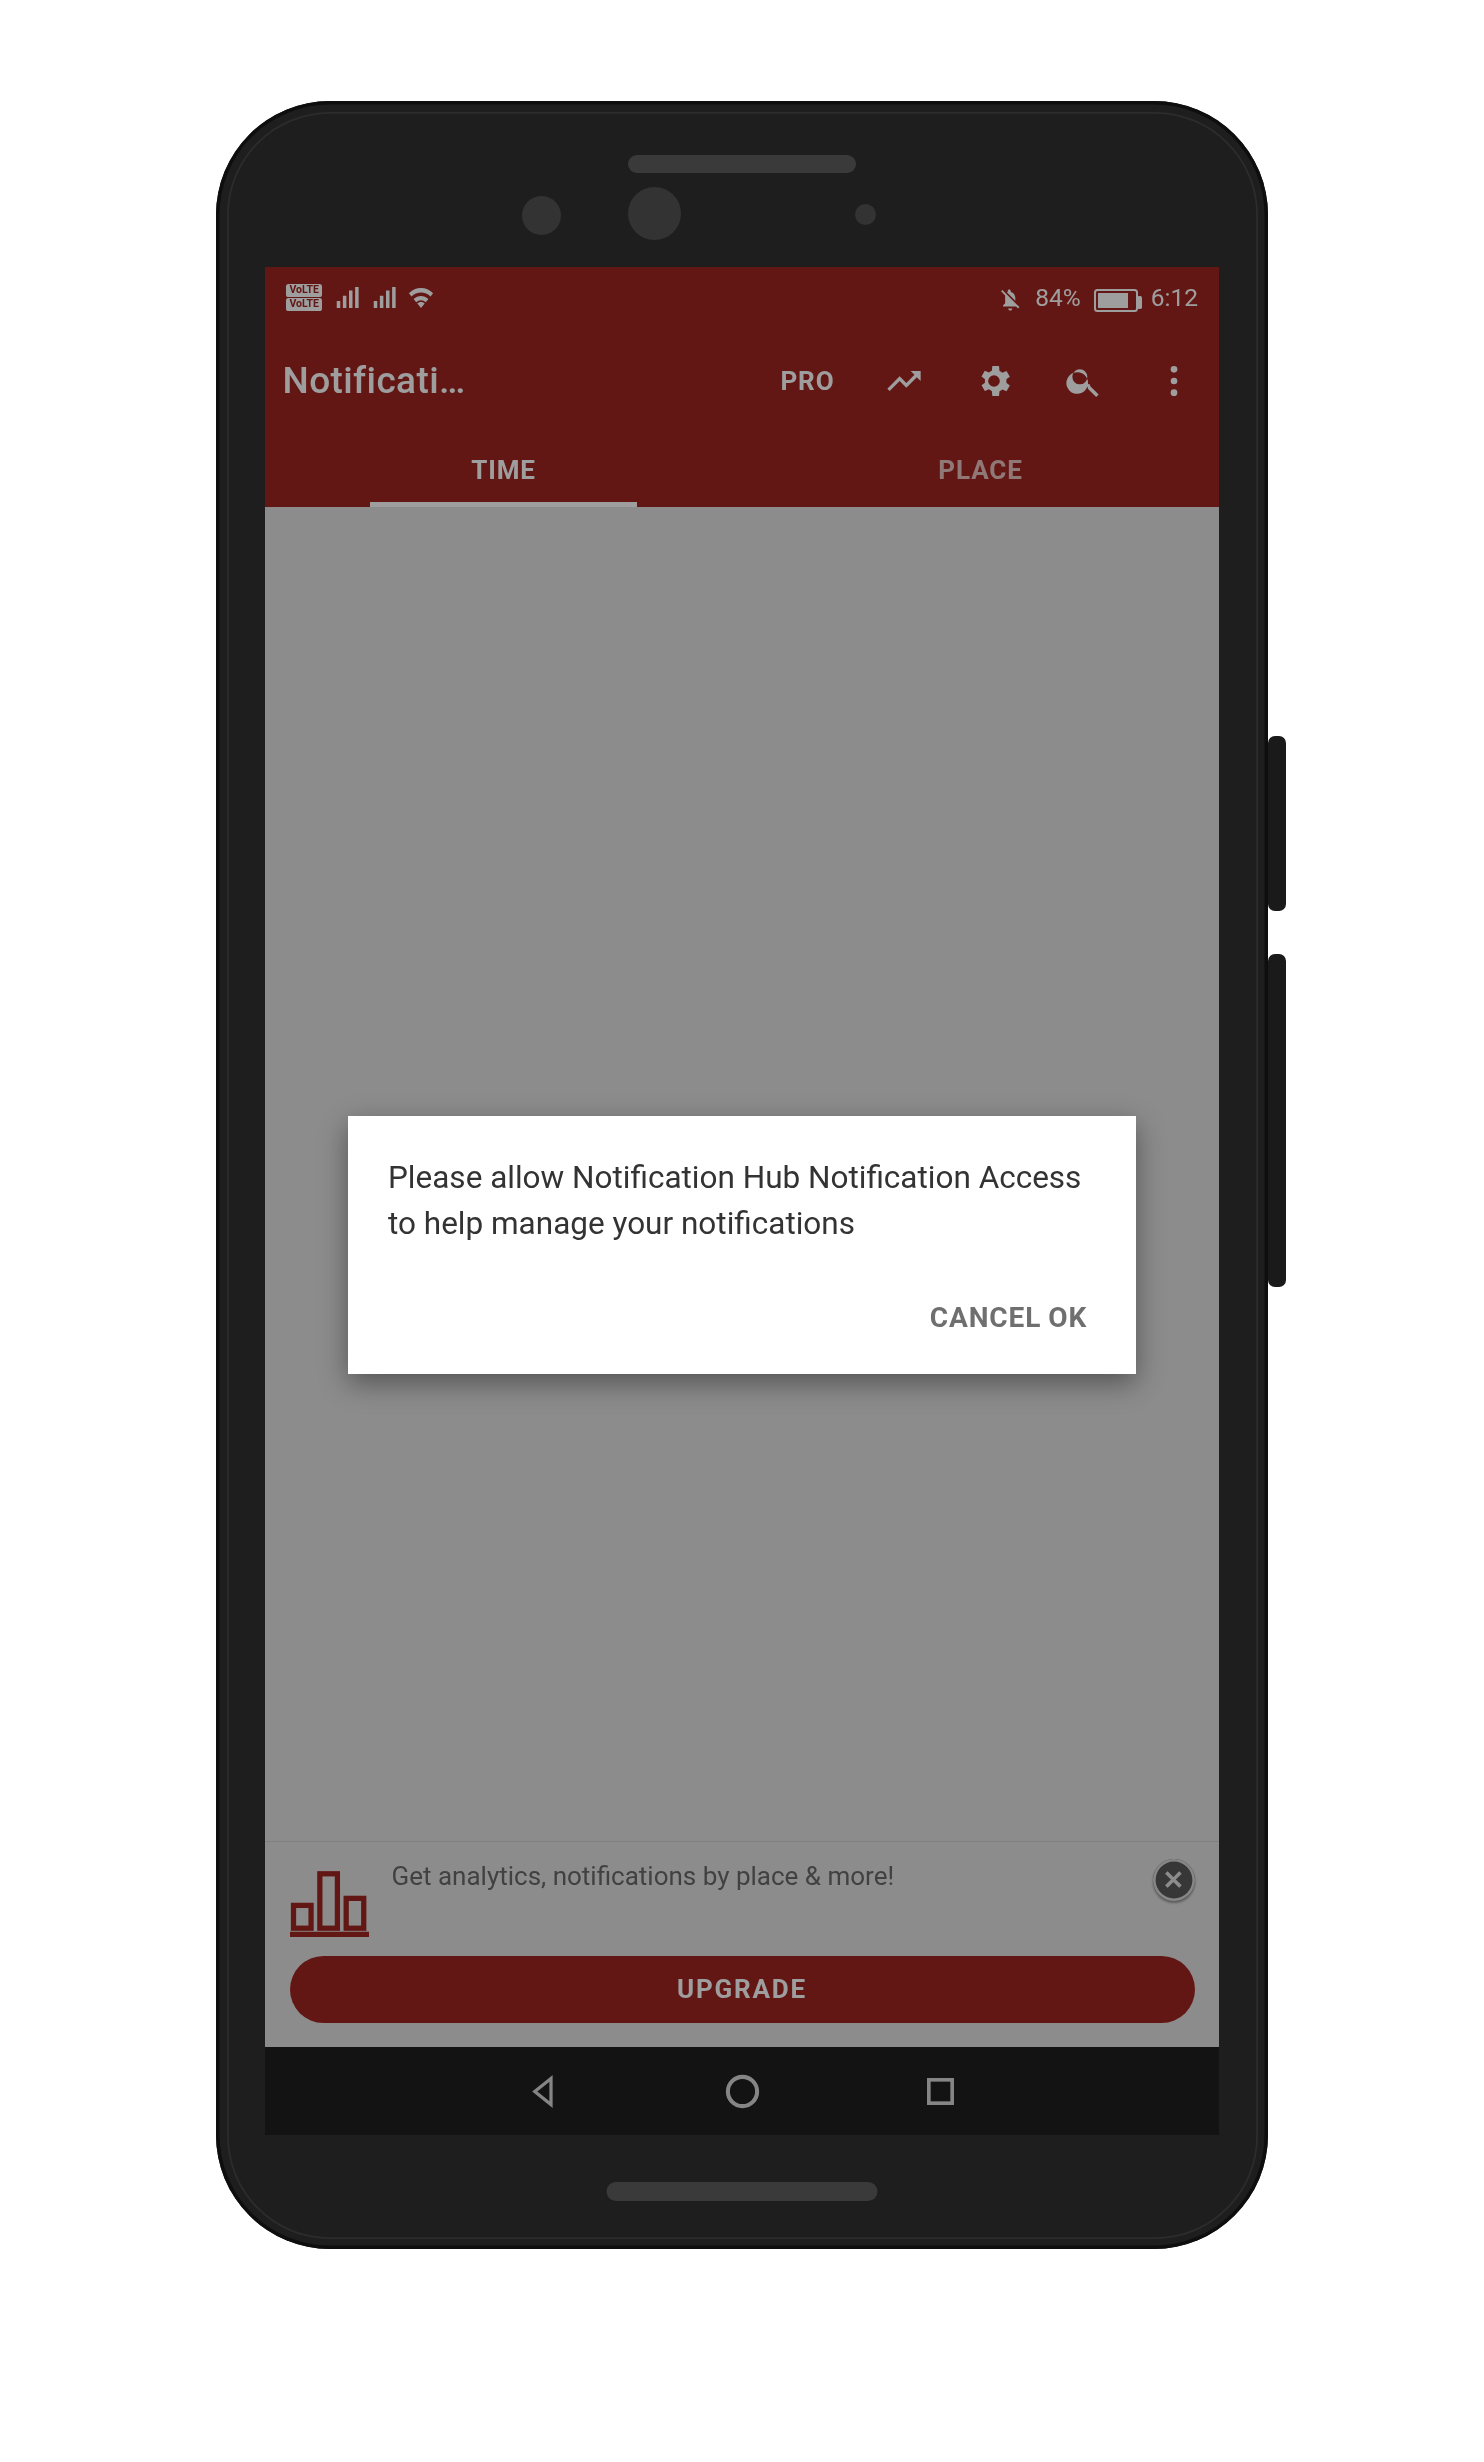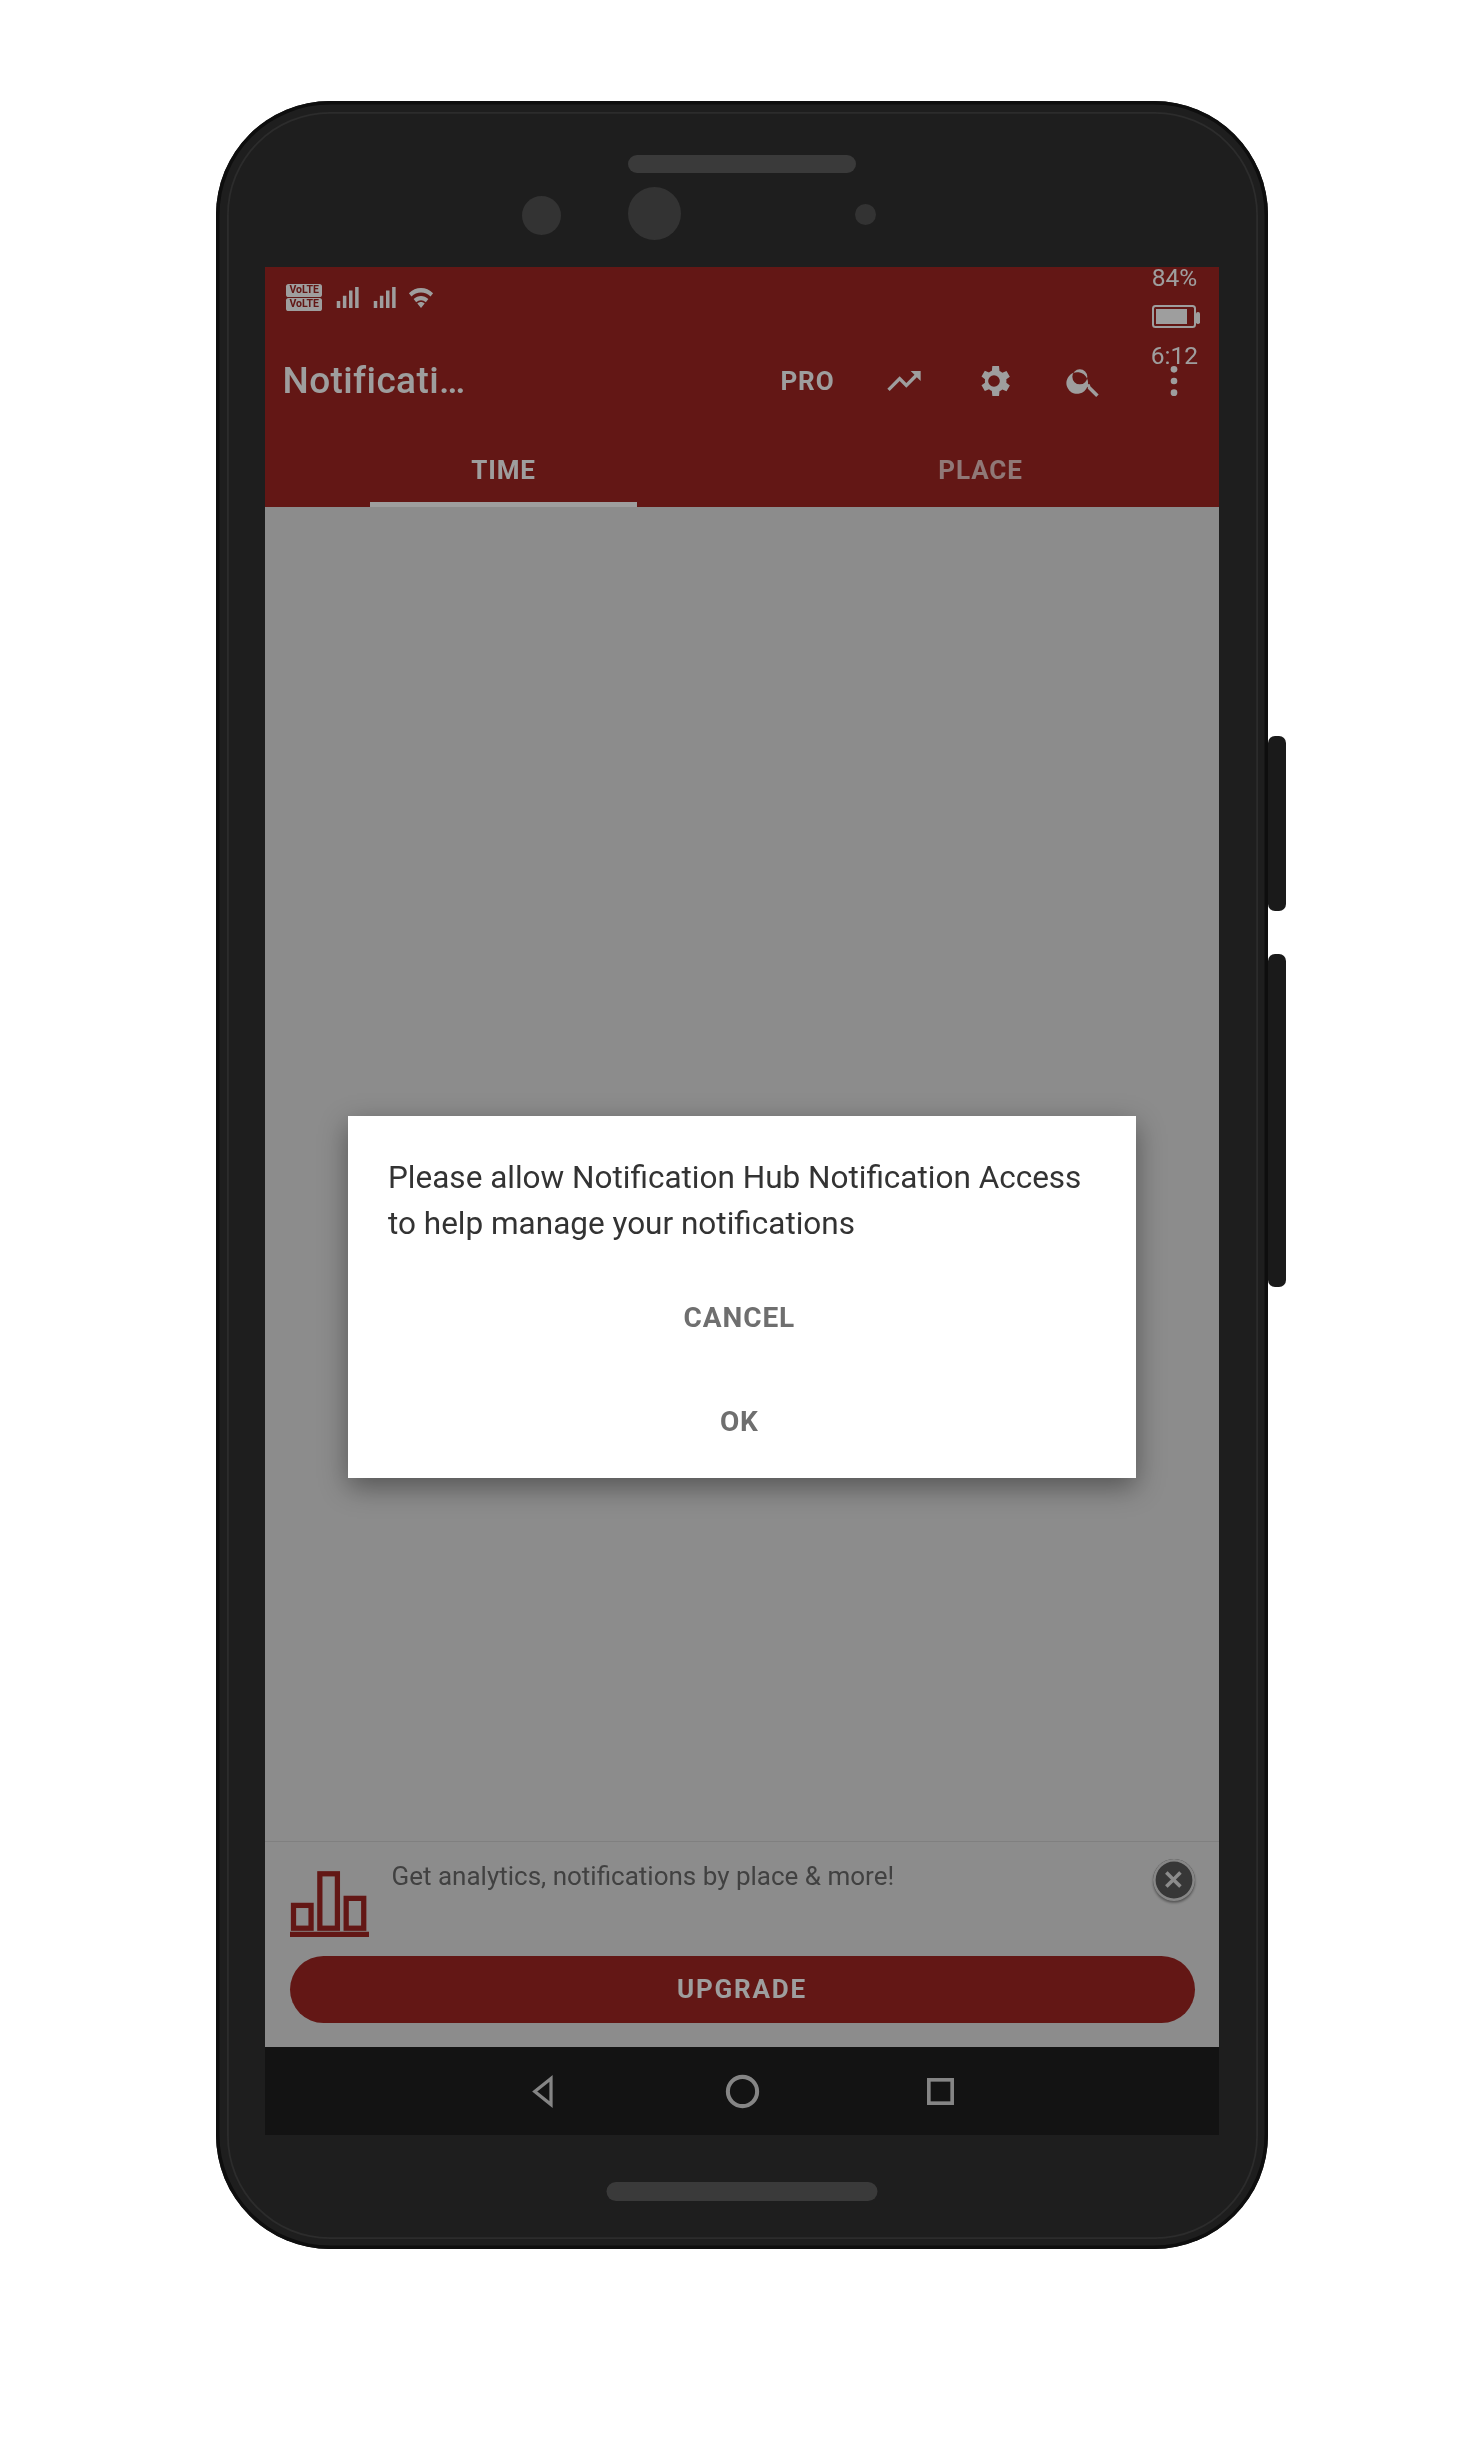--- a/index.html
+++ b/index.html
@@ -65,21 +65,21 @@
   
   .statusbar {
     height:61px;
     background:#a02622;
     color:#fff;
     display:flex; align-items:center; justify-content:space-between;
     padding:0 21px;
     font-size:23px;
   }
   .status-left { display:flex; align-items:center; gap:12.3px; }
-  .status-right { display:flex; align-items:center; gap:13px;flex-direction:column; }
+  .status-right { display:flex; align-items:flex-end; gap:13px; }
   .volte-stack { display:flex; flex-direction:column; gap:1.8px; }
   .volte-chip {
     background:#fff; color:#a02622;
     font-size:10.5px; font-weight:700;
     border-radius:2.6px; padding:0.9px 3.5px; line-height:1;
     display:inline-block;
   }
   .signal svg, .wifi svg, .mute svg { display:block; }
   .battery-wrap { display:flex; align-items:center; gap:5.3px; }
   .battery-shell {
@@ -203,22 +203,22 @@
     left:83px; right:83px;
     top: 849px;
     background:#ffffff;
     box-shadow:0 8.8px 26px rgba(0,0,0,.4);
     padding: 39px 40px 17.5px 40px;
   }
   .dialog-text {
     font-size:31.5px; color:#333; line-height:1.45;
   }
   .dialog-actions {
-    display:flex; justify-content:flex-end; gap:53px;
-    margin-top:37px; padding:8.8px 5.3px 14px 0;flex-direction:column;
+    display:flex; justify-content:flex-end; 
+    margin-top:37px; padding:8.8px 5.3px 14px 0;
   }
   .dialog-actions button {
     background:none; border:none;
     color:#6f6f6f; font-size:28px; font-weight:700; letter-spacing:0.9px;
     cursor:pointer;
     padding:8.8px 3.5px;
     font-family:inherit;
   }
 </style>
 </head>

